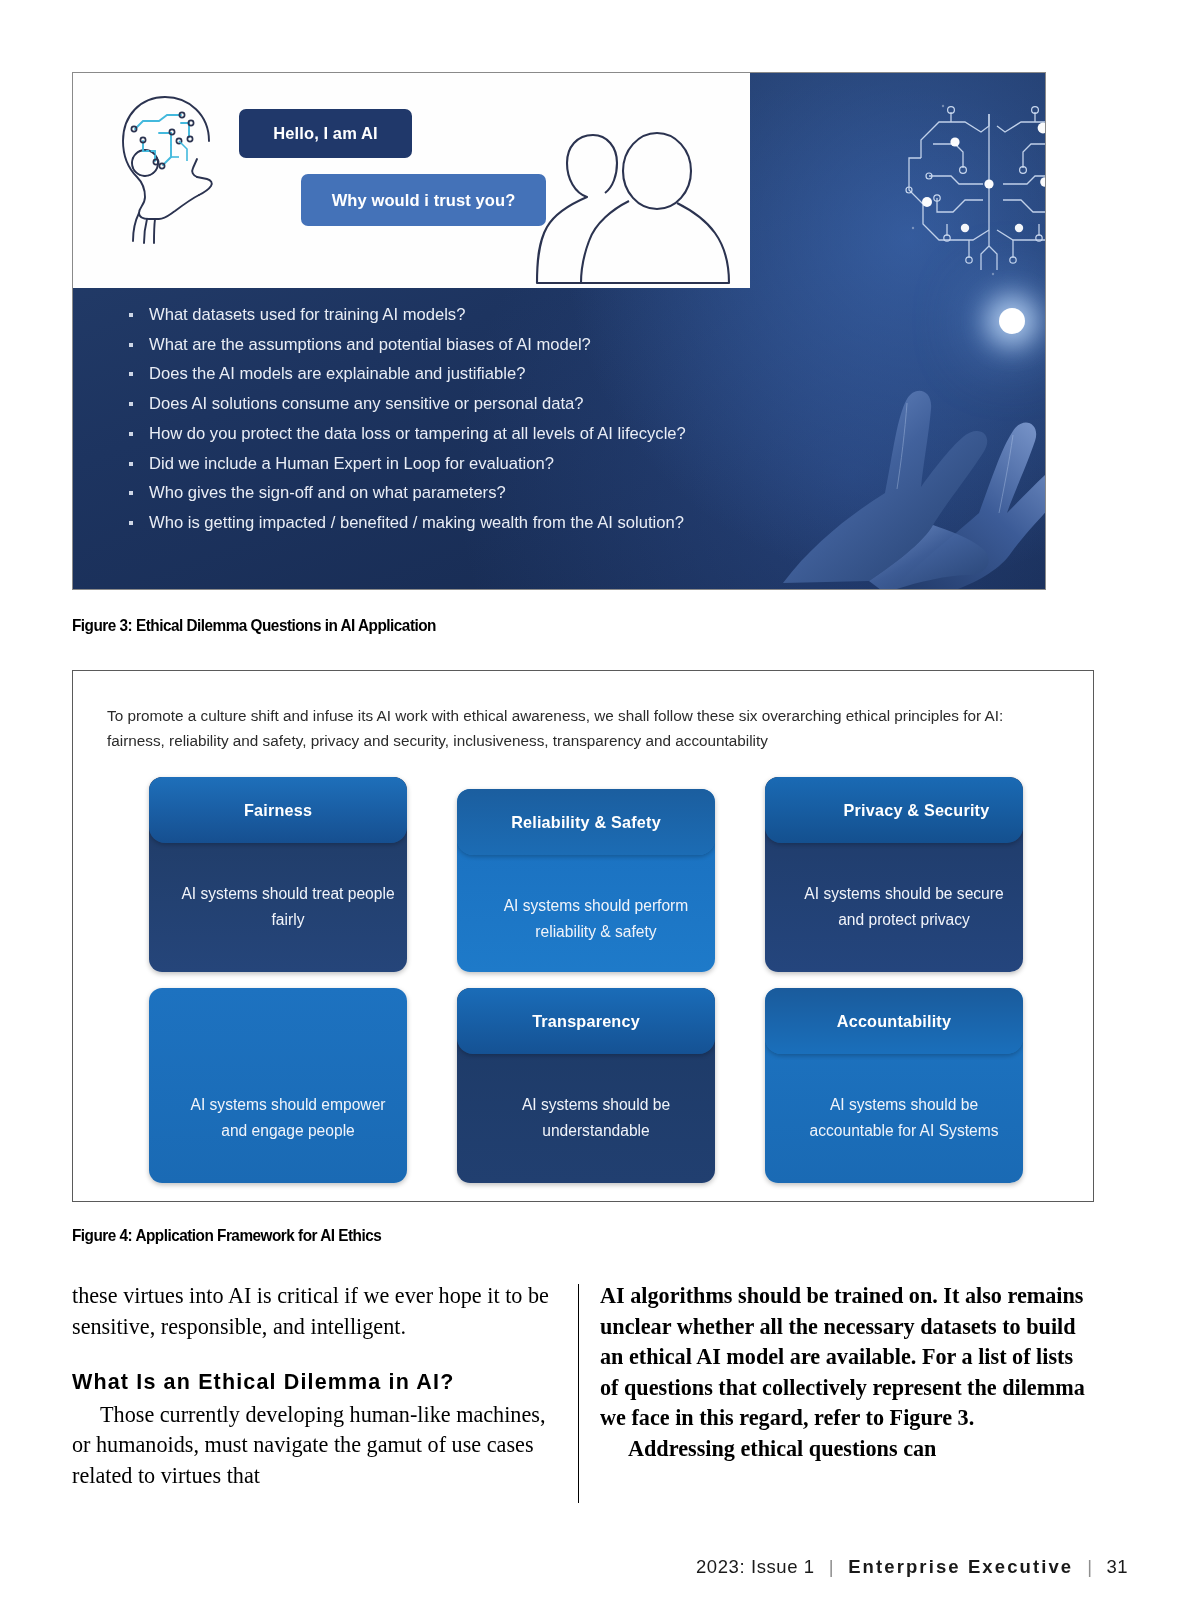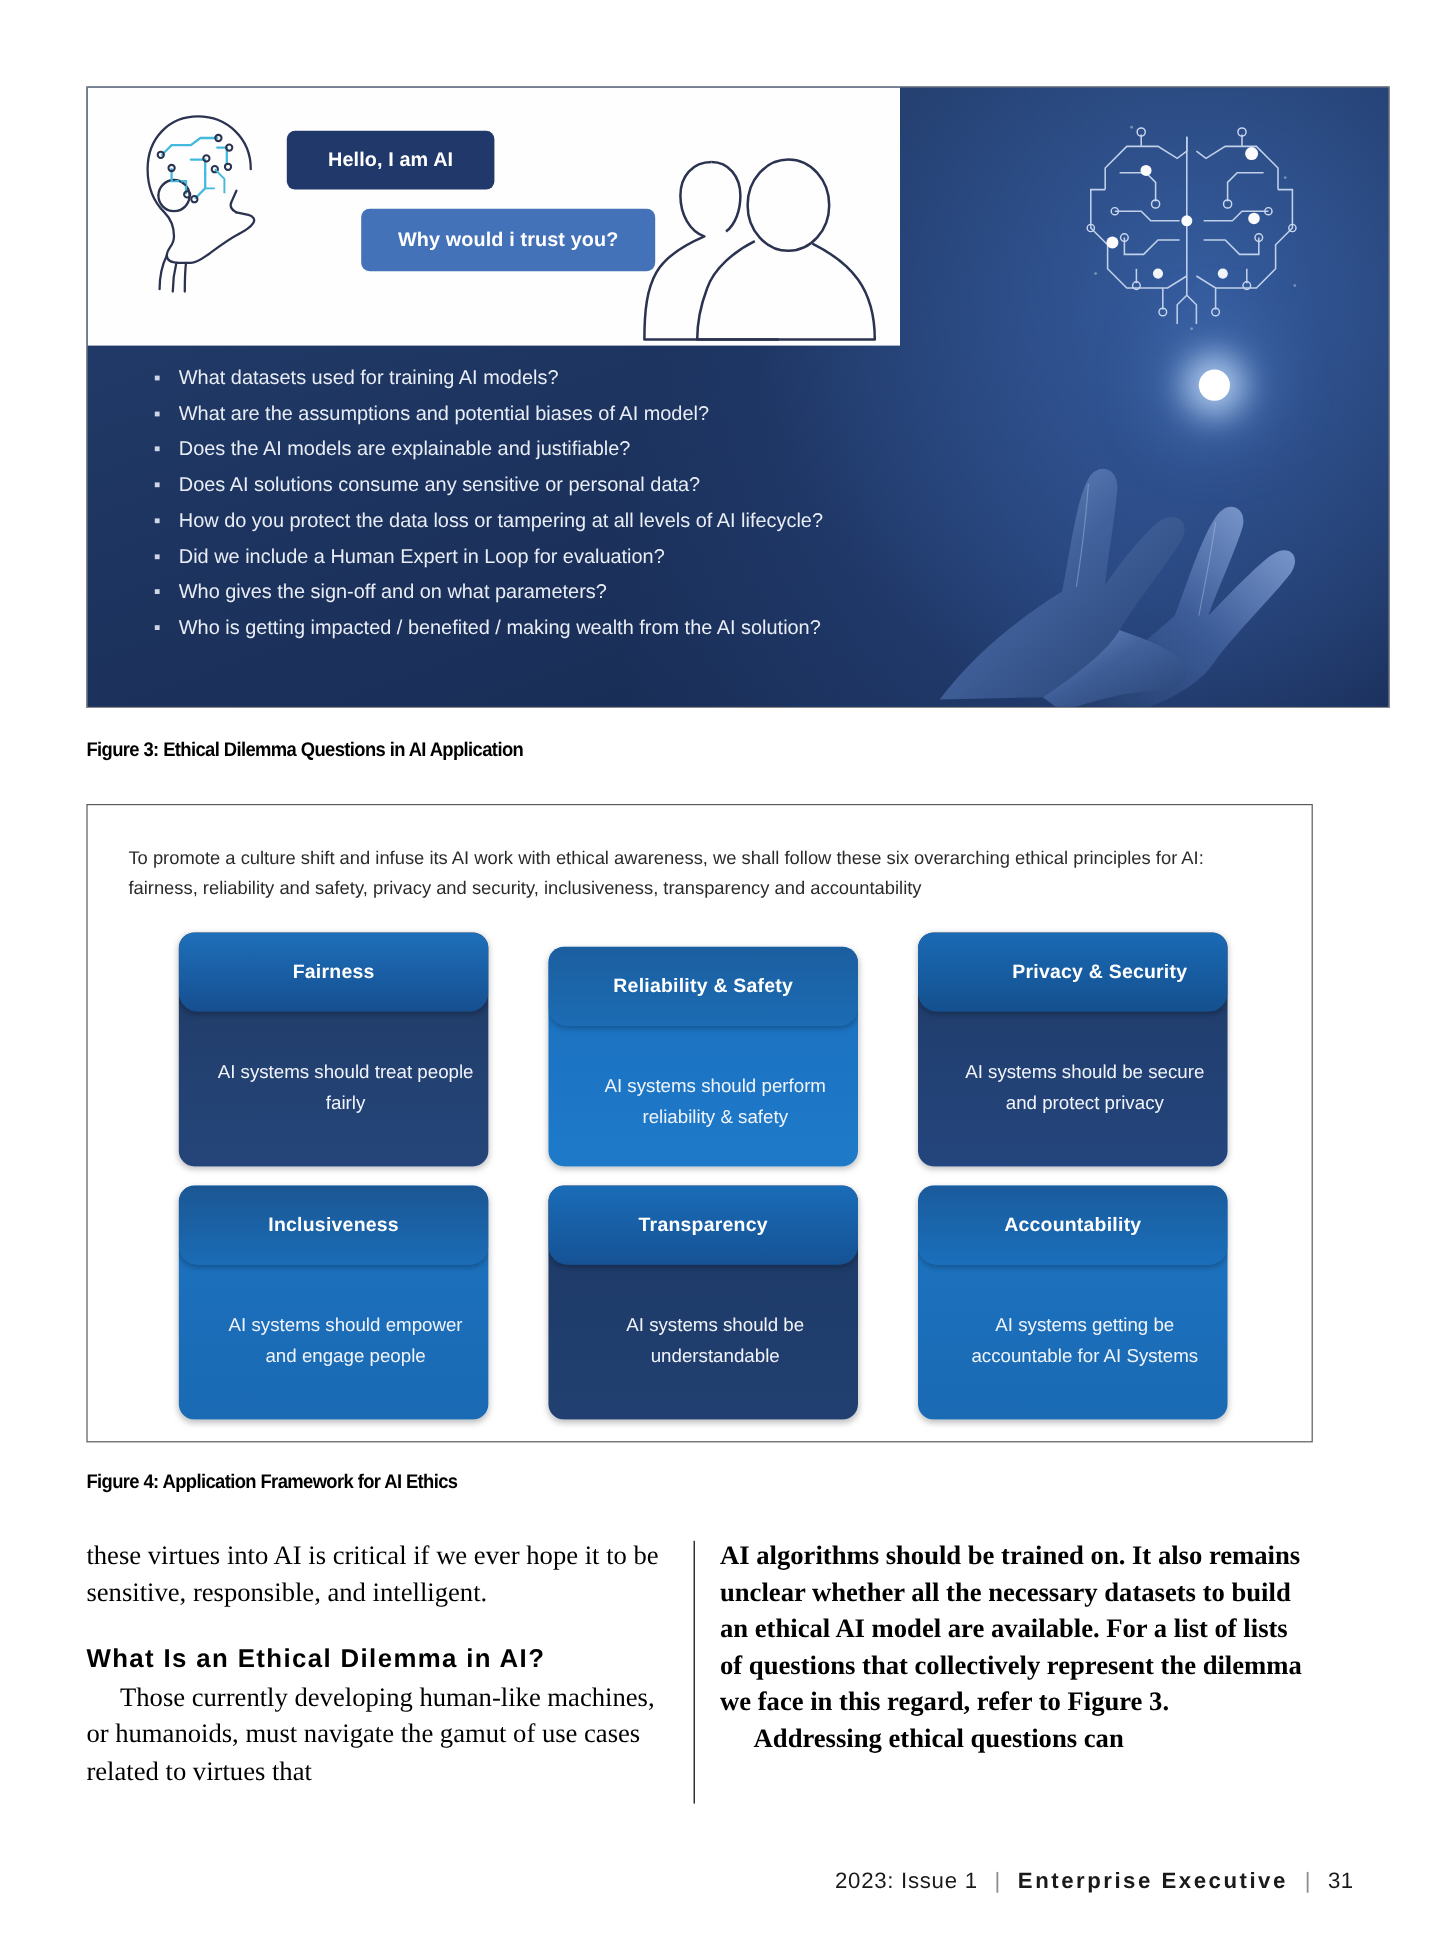--- a/index.html
+++ b/index.html
@@ -13,21 +13,21 @@
     position: relative;
     font-family: "Liberation Serif", serif;
     overflow: hidden;
   }
 
   
   .fig3 {
     position: absolute;
     left: 72px;
     top: 72px;
-    width: 1086px;
+    width: 974px;
     height: 518px;
     background: #203864;
     border: 1px solid #8a8a8a;
     box-sizing: border-box;
     overflow: hidden;
     padding-left: 36px;
   }
   .fig3-bg {
     position: absolute;
     inset: 0;
@@ -466,43 +466,40 @@
     <div class="card c-privacy">
       <div class="card-head">
         <span>Privacy &amp; Security</span>
       </div>
       <div class="card-body">
         <span>AI systems should be secure and protect privacy</span>
       </div>
     </div>
 
     <div class="card c-inclusive">
-      <div class="card-head">
-        <span>Inclusiveness</span>
-      </div>
       <div class="card-body">
         <span>AI systems should empower and engage people</span>
       </div>
     </div>
 
     <div class="card c-transparency">
       <div class="card-head">
         <span>Transparency</span>
       </div>
       <div class="card-body">
         <span>AI systems should be understandable</span>
       </div>
     </div>
 
     <div class="card c-accountability">
       <div class="card-head">
         <span>Accountability</span>
       </div>
       <div class="card-body">
-        <span>AI systems getting be accountable for AI Systems</span>
+        <span>AI systems should be accountable for AI Systems</span>
       </div>
     </div>
 
   </div>
 </div>
 
 <div class="caption cap4">Figure 4: Application Framework for AI Ethics</div>
 
 <div class="col-divider"></div>
 

